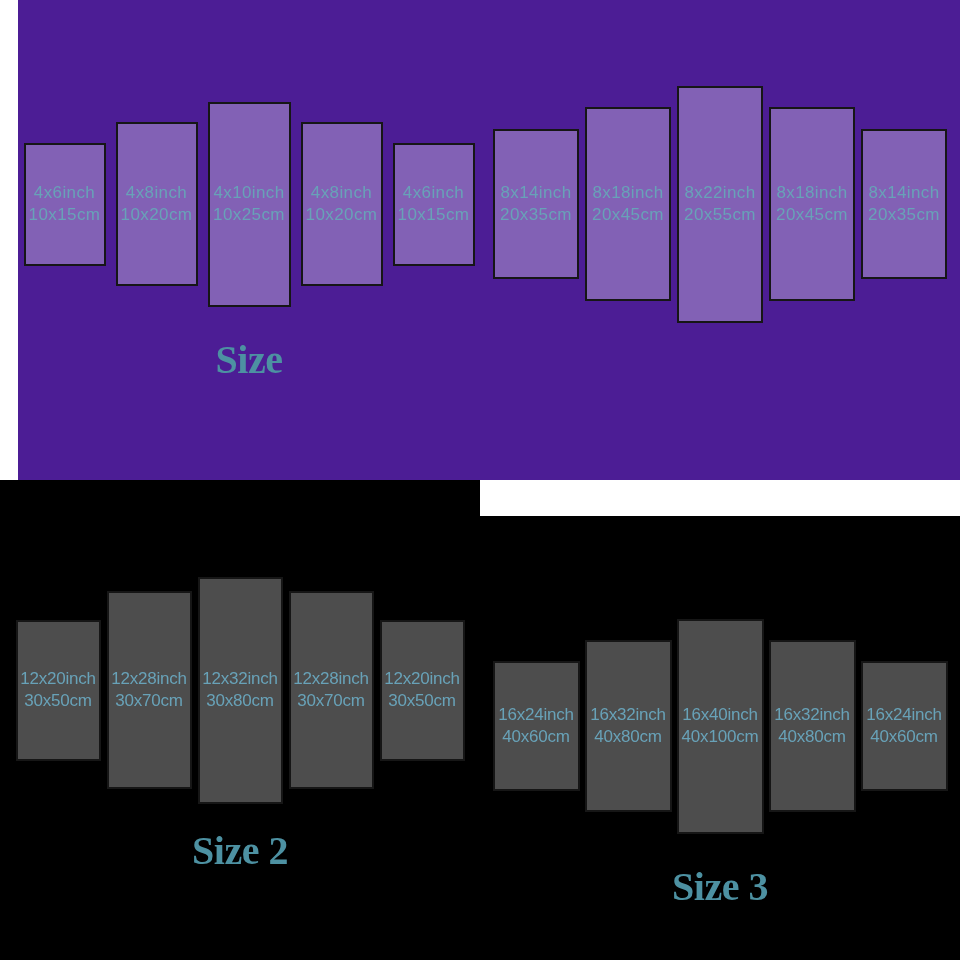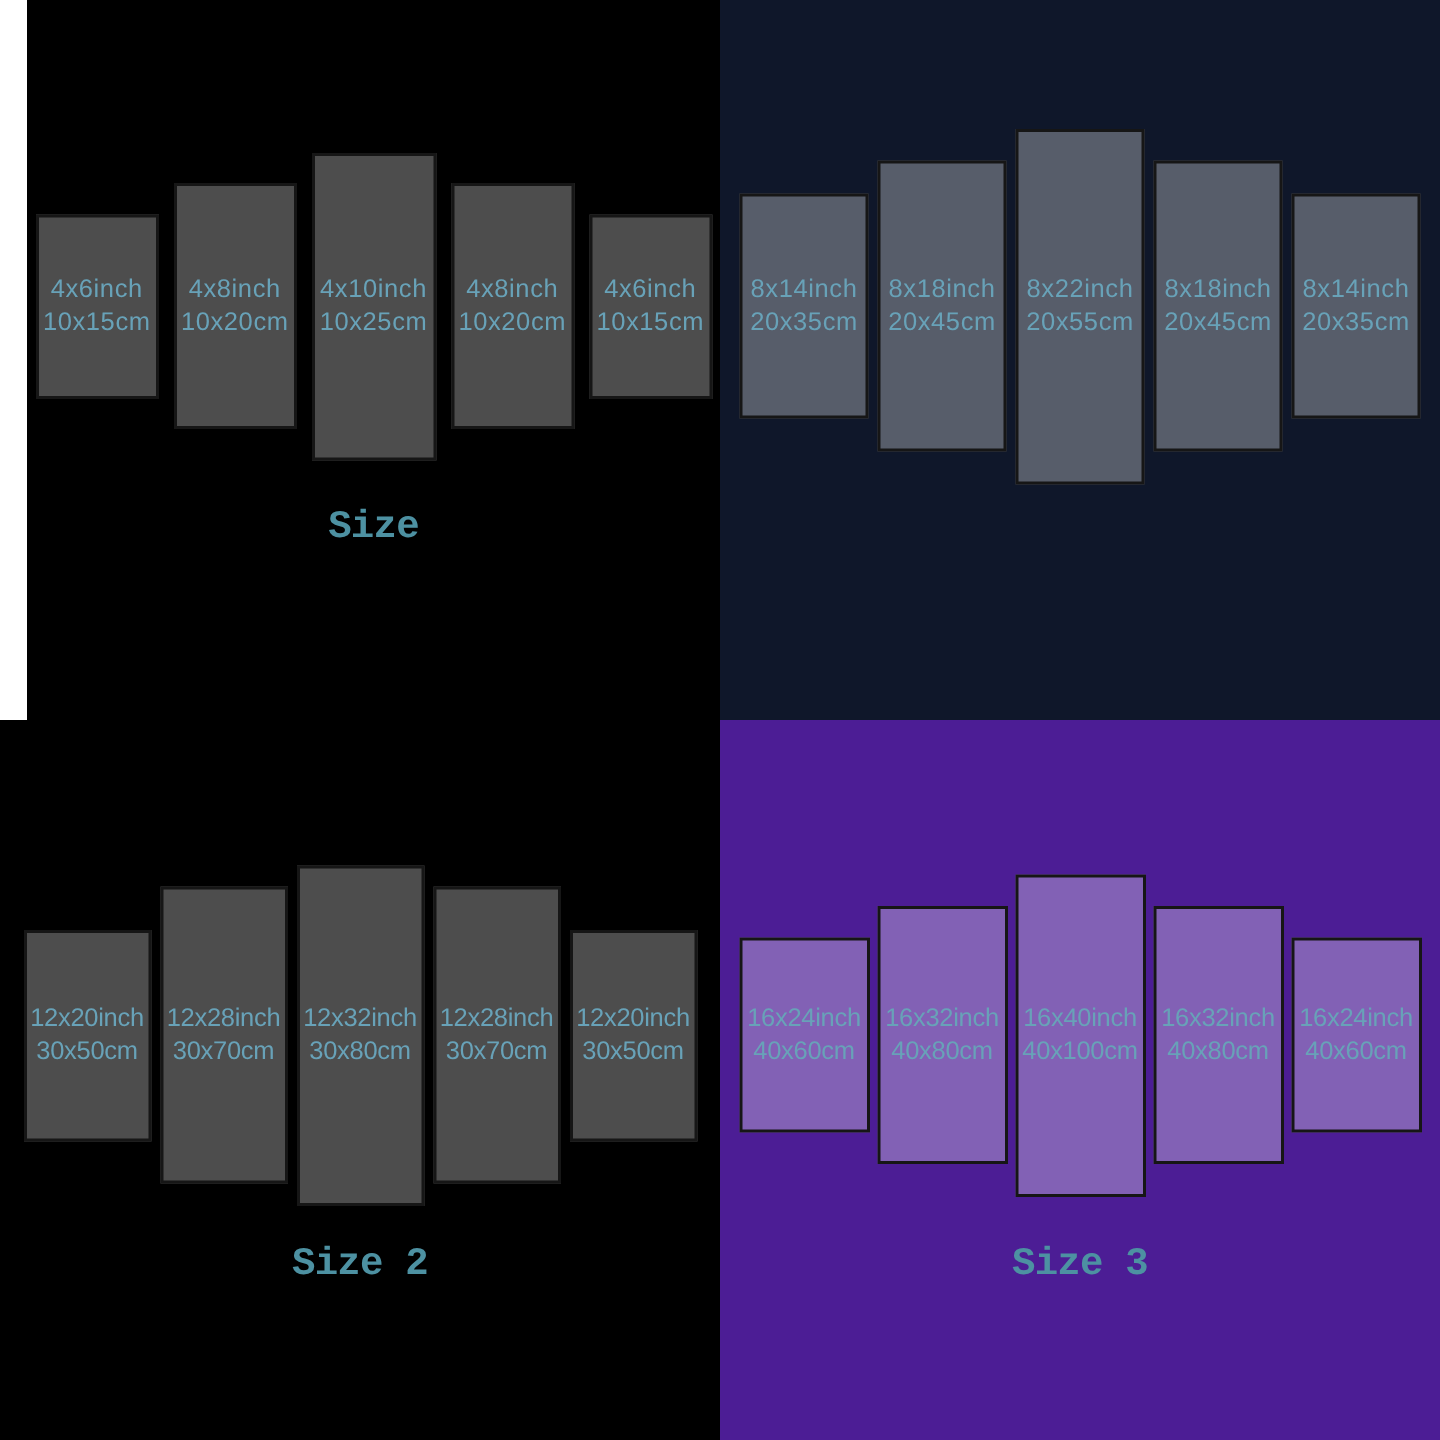--- a/index.html
+++ b/index.html
@@ -54,34 +54,34 @@
   .q-bl .l { width: 85px; height: 227px; text-align: center; }
 
   .q-br .s { width: 87px; height: 130px; }
   .q-br .m { width: 87px; height: 172px; }
   .q-br .l { width: 87px; height: 215px; align-items: center; }
 
   .title {
     position: absolute; left: 0; width: 100%;
     top: 336px;
     text-align: center;
-    font-family: Liberation Mono, monospace;
+    font-family: Liberation Serif, serif;
     font-weight: bold;
-    font-size: 26px;
+    font-size: 40px;
     letter-spacing: -0.5px;
     color: #4d91a2;
   }
   .q-bl .title, .q-br .title { top: 347px; }
 </style>
 </head>
 <body>
 
 <div class="grid">
 
-  <div class="quadrant q-tl" style="background-color: #000000; margin-left: 18px;">
+  <div class="quadrant q-tl" style="background-color: #4c1d95; margin-left: 18px;">
     <div class="panels">
       <div class="panel s">
         <div>4x6inch</div>
         <div>10x15cm</div>
       </div>
       <div class="panel m">
         <div>4x8inch</div>
         <div>10x20cm</div>
       </div>
       <div class="panel l">
@@ -93,21 +93,21 @@
         <div>10x20cm</div>
       </div>
       <div class="panel s">
         <div>4x6inch</div>
         <div>10x15cm</div>
       </div>
     </div>
     <div class="title">Size</div>
   </div>
 
-  <div class="quadrant q-tr" style="background-color: #0f172a;">
+  <div class="quadrant q-tr" style="background-color: #4c1d95;">
     <div class="panels">
       <div class="panel s">
         <div>8x14inch</div>
         <div>20x35cm</div>
       </div>
       <div class="panel m">
         <div>8x18inch</div>
         <div>20x45cm</div>
       </div>
       <div class="panel l">
@@ -144,21 +144,21 @@
         <div>30x70cm</div>
       </div>
       <div class="panel s">
         <div>12x20inch</div>
         <div>30x50cm</div>
       </div>
     </div>
     <div class="title">Size 2</div>
   </div>
 
-  <div class="quadrant q-br" style="background-color: #4c1d95;">
+  <div class="quadrant q-br" style="background-color: #000000; margin-top: 36px;">
     <div class="panels">
       <div class="panel s">
         <div>16x24inch</div>
         <div>40x60cm</div>
       </div>
       <div class="panel m">
         <div>16x32inch</div>
         <div>40x80cm</div>
       </div>
       <div class="panel l">

